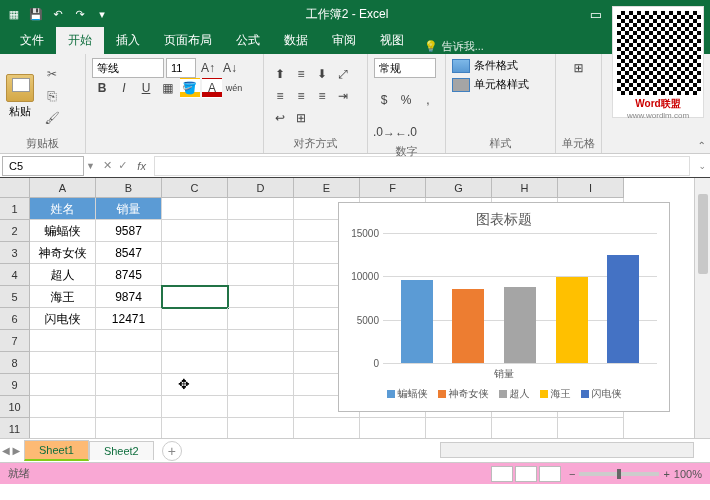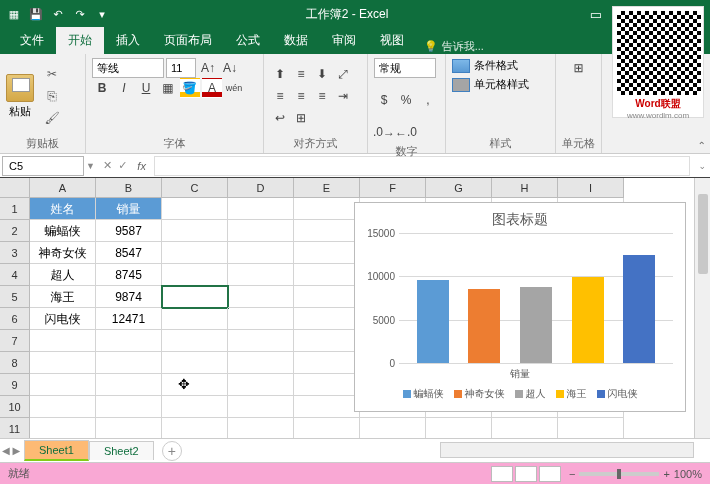--- a/index.html
+++ b/index.html
@@ -45,21 +45,21 @@
 .col-headers{position:absolute;top:0;left:30px;right:16px;height:20px;display:flex}
 .colh{width:66px;background:#e6e6e6;border-right:1px solid #bbb;border-bottom:1px solid #bbb;text-align:center;font-size:11px;line-height:20px;color:#333}
 .row-headers{position:absolute;top:20px;left:0;width:30px}
 .rowh{height:22px;background:#e6e6e6;border-right:1px solid #bbb;border-bottom:1px solid #bbb;text-align:center;font-size:11px;line-height:22px;color:#333}
 .cells{position:absolute;top:20px;left:30px}
 .cell-row{display:flex}
 .cell{width:66px;height:22px;border-right:1px solid #d4d4d4;border-bottom:1px solid #d4d4d4;font-size:12px;padding:0 4px;line-height:22px;text-align:center}
 .hdr-cell{background:#5b9bd5;color:#fff;font-weight:500}
 .vscroll{position:absolute;right:0;top:0;bottom:0;width:16px;background:#f0f0f0;border-left:1px solid #ccc}
 .vscroll::after{content:"";position:absolute;top:16px;left:3px;width:10px;height:80px;background:#c8c8c8;border-radius:2px}
-.chart{position:absolute;top:24px;left:354px;width:332px;height:210px;background:#fff;border:1px solid #bbb}
+.chart{position:absolute;top:24px;left:338px;width:332px;height:210px;background:#fff;border:1px solid #bbb}
 .chart-title{text-align:center;font-size:14px;color:#595959;padding:8px 0 4px}
 .chart-plot{position:relative;height:130px;margin:0 12px 0 44px}
 .y-axis{position:absolute;left:-36px;top:0;bottom:0;width:36px}
 .y-tick{position:absolute;right:4px;font-size:10px;color:#595959;transform:translateY(-50%)}
 .gridline{position:absolute;left:0;right:0;height:1px;background:#d9d9d9}
 .bars{position:absolute;inset:0;display:flex;align-items:flex-end;justify-content:space-around;padding:0 8px}
 .bar{width:32px}
 .x-label{text-align:center;font-size:10px;color:#595959;padding:4px 0}
 .legend{display:flex;justify-content:center;gap:10px;padding:2px 0;font-size:10px;color:#595959}
 .legend-item{display:flex;align-items:center;gap:3px}
@@ -151,21 +151,20 @@
           </span>
         <span class="fico">
             <u>U</u>
           </span>
         <span class="fico">▦</span>
         <span class="fico" style="background:linear-gradient(#fff 70%,#ffc000 70%)">🪣</span>
         <span class="fico" style="background:linear-gradient(#fff 70%,#c00000 70%)">A</span>
         <span class="fico" style="font-size:9px">wén</span>
       </div>
     </div>
-    <div class="rgroup-label">字体</div>
   </div>
   <div class="rgroup" style="width:104px">
     <div class="rgroup-content">
       <div class="align-col">
         <div class="align-row">
           <span class="fico">⬆</span>
           <span class="fico">≡</span>
           <span class="fico">⬇</span>
           <span class="fico">⤢</span>
         </div>

